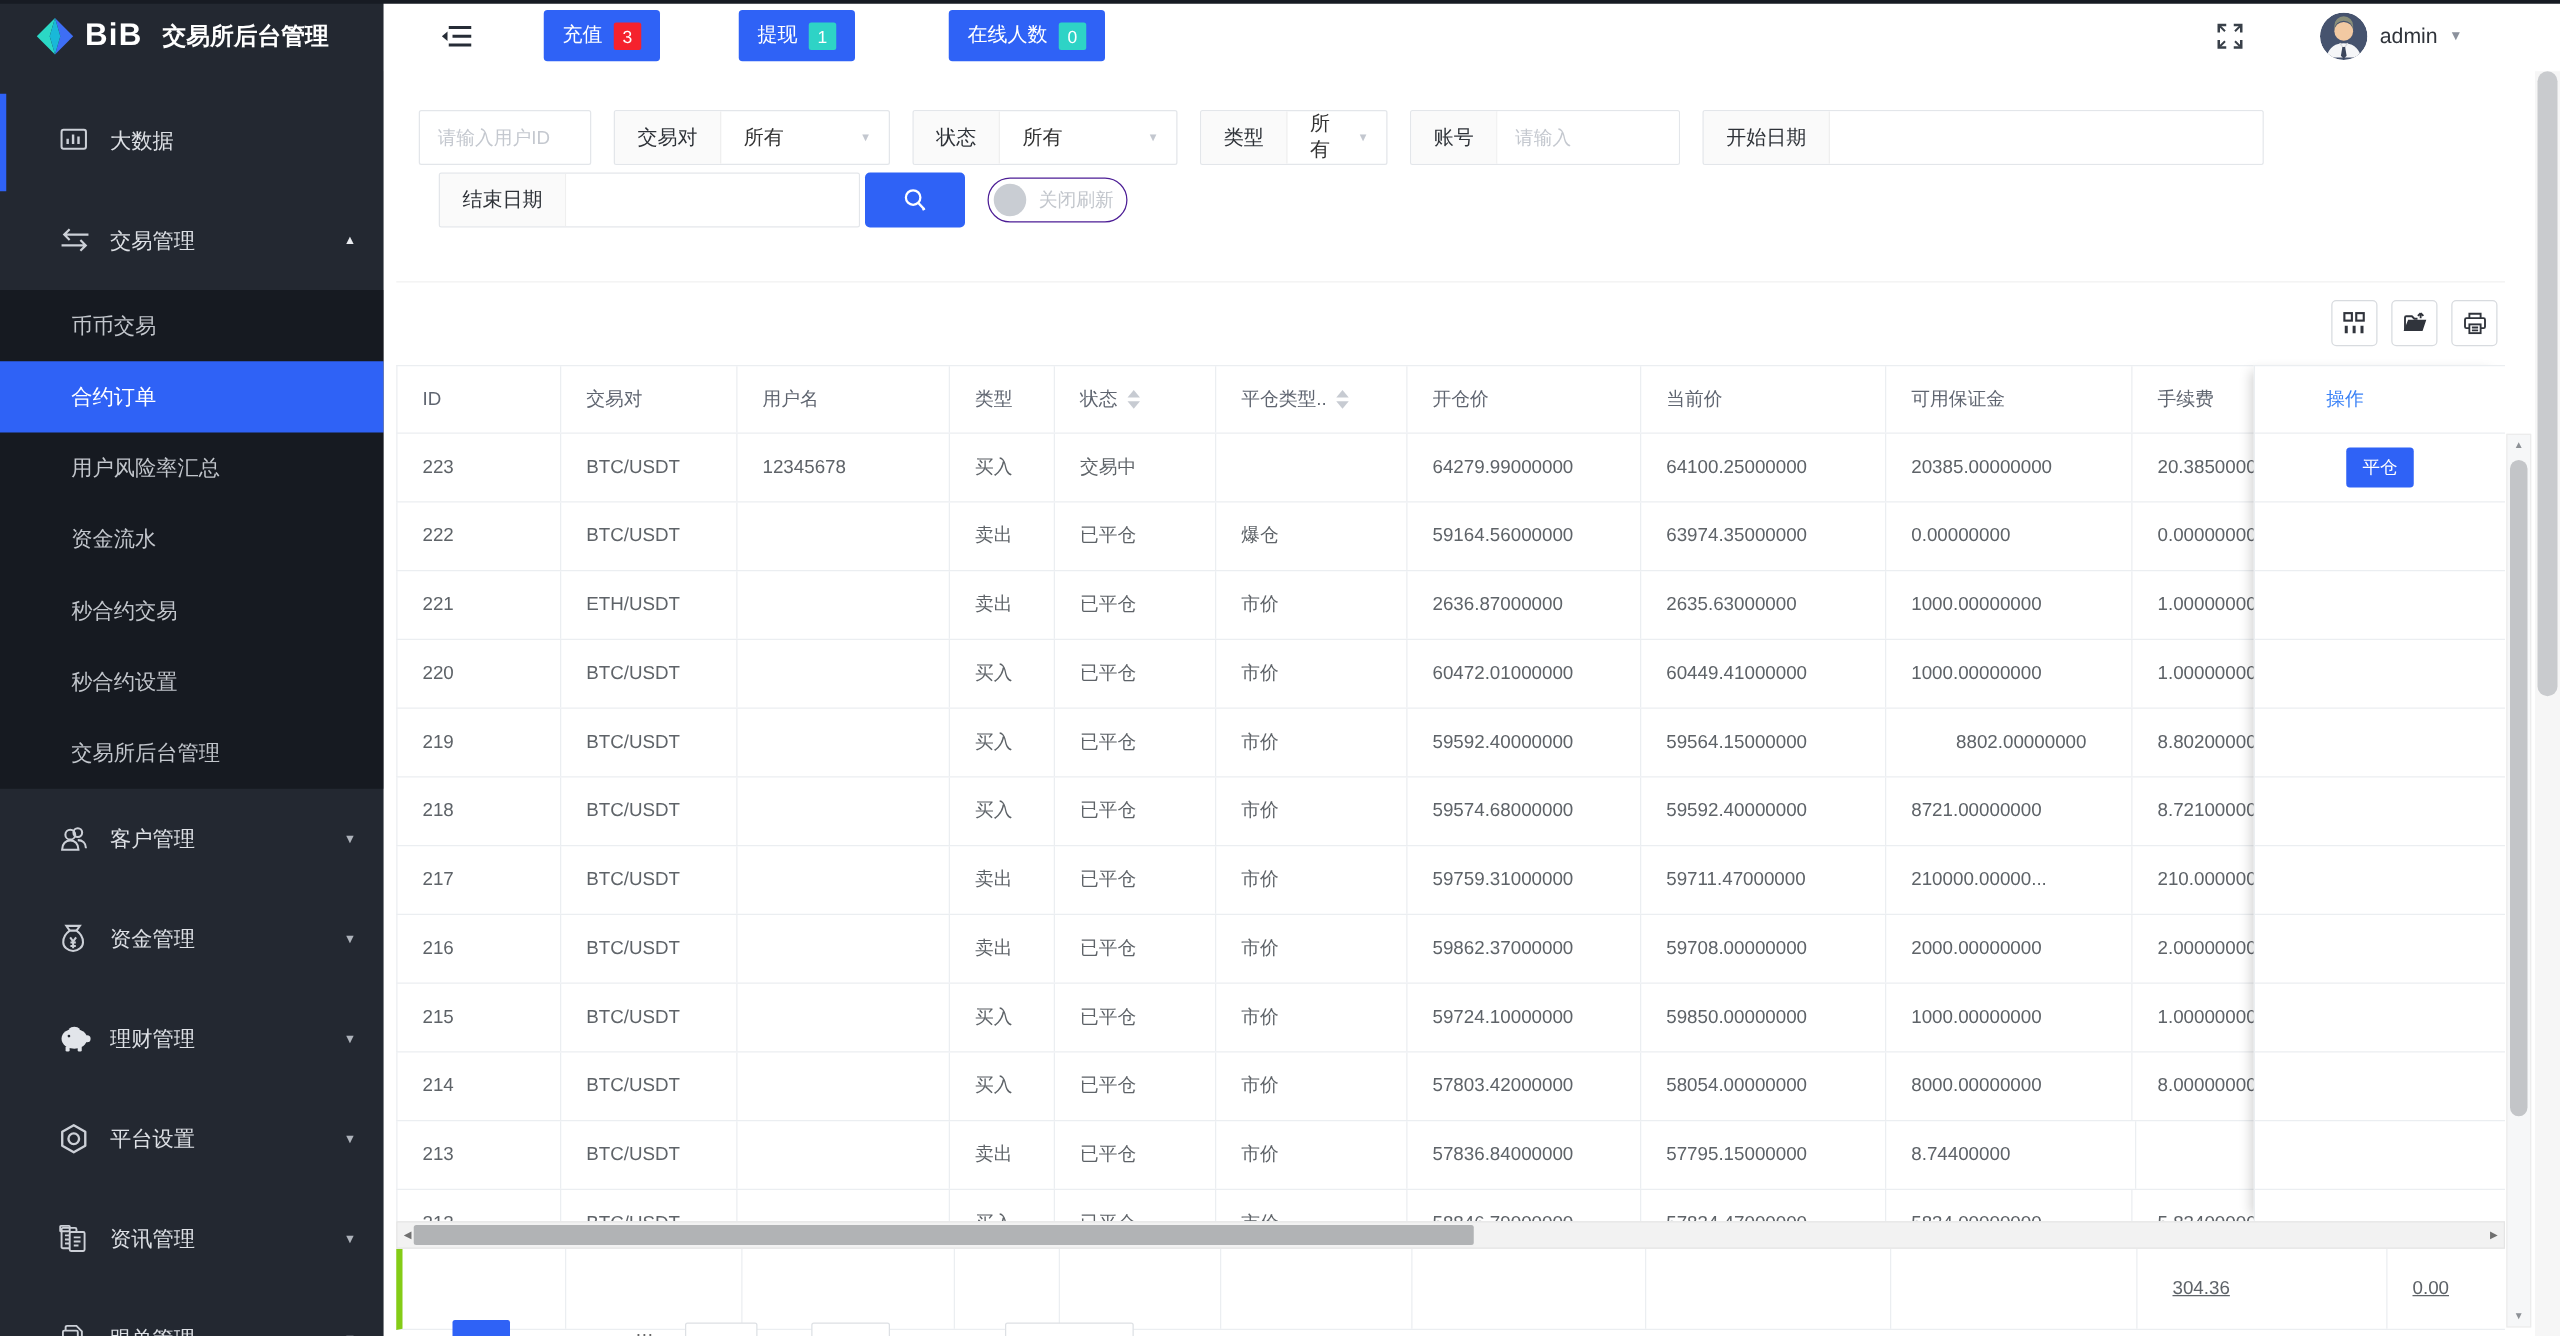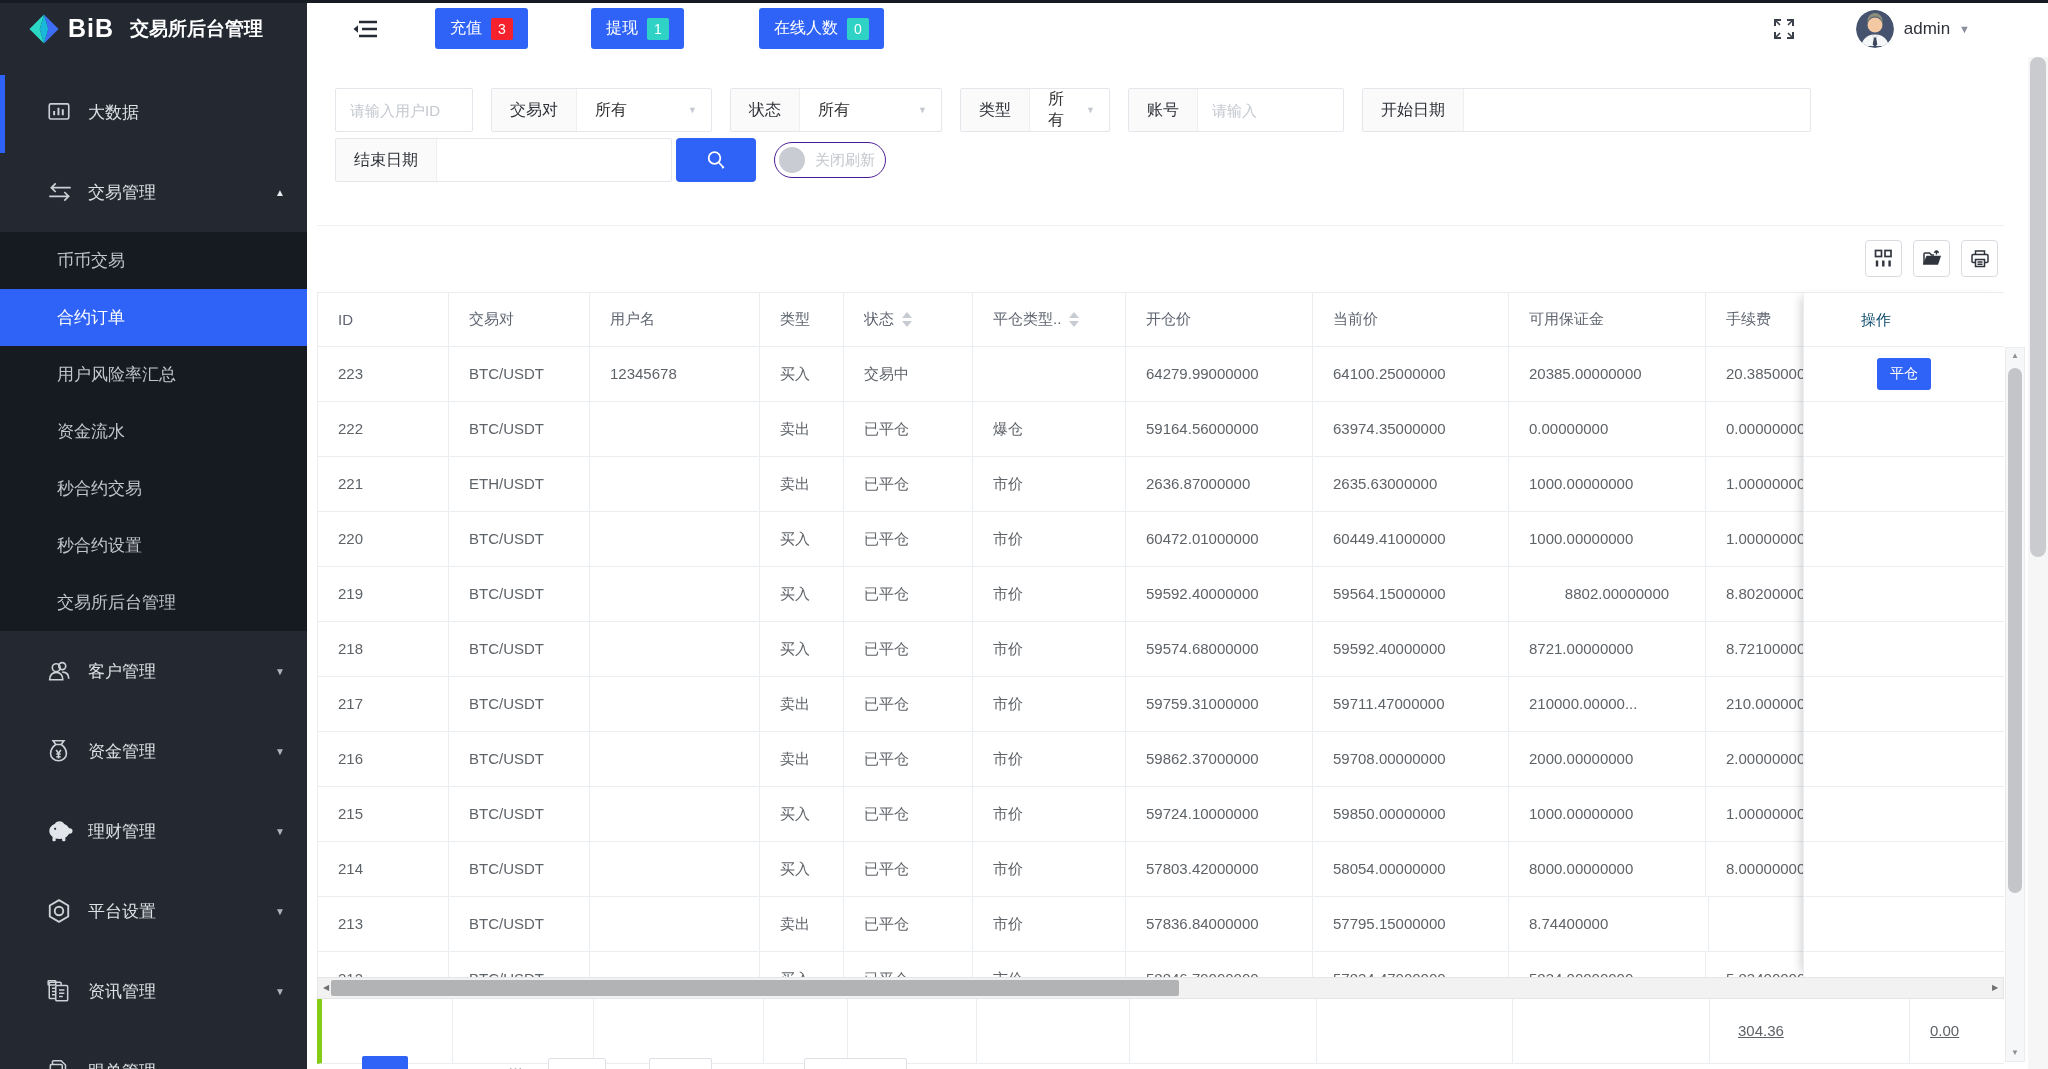--- a/index.html
+++ b/index.html
@@ -46,21 +46,21 @@
 
   
   .filters { padding-left:28px; margin-top:31px; }
   .frow { display:flex; align-items:center; }
   .frow.second { margin-top:6px; }
   .f-input { width:138px; height:44px; border:1px solid #e3e6ea; border-radius:2px; padding:0 14px; font-size:15px;
              color:#333; outline:none; font-family:inherit; }
   input::placeholder { color:#c4c8cf; }
   .f-group { display:flex; align-items:stretch; height:44px; border:1px solid #e3e6ea; border-radius:2px;
              margin-left:18px; background:#fff; overflow:hidden; }
-  .f-group.no-ml { margin-left:0; }
+  .f-group.no-ml { margin-left:16px; }
   .f-label { display:flex; align-items:center; padding:0 18px; background:#fafafa; color:#2e3238; font-size:16px;
              border-right:1px solid #efefef; white-space:nowrap; }
   .f-value { display:flex; align-items:center; padding:0 14px 0 18px; font-size:16px; color:#333; flex:1; cursor:pointer; }
   .fcaret { font-size:9px; color:#c3c7cf; margin-left:auto; padding-left:20px; }
   .f-inline-input { border:none; outline:none; padding:0 14px; font-size:15px; color:#333; flex:1; font-family:inherit; }
   .w-pair { width:221px; } .w-status { width:212px; } .w-type { width:150px; }
   .w-acct { width:216px; } .w-sdate { width:449px; } .w-edate { width:337px; }
   .search-btn { width:80px; height:44px; margin-left:4px; background:var(--accent,#2f62f6); border:none; border-radius:4px;
                 display:flex; align-items:center; justify-content:center; cursor:pointer; }
   .toggle { margin-left:18px; width:112px; height:36px; border:1px solid #4c1d95; border-radius:18px;
@@ -82,21 +82,21 @@
   .sort { display:inline-flex; flex-direction:column; margin-left:8px; gap:3px; cursor:pointer; }
   .sort i { display:block; width:0; height:0; border-left:5px solid transparent; border-right:5px solid transparent; }
   .sort .su { border-bottom:6px solid #c7cbd2; }
   .sort .sd { border-top:6px solid #c7cbd2; }
   .tr { display:flex; height:55px; border-bottom:1px solid #ebeef1; border-left:1px solid #ebeef1; }
   .tr.partial { height:25px; overflow:hidden; border-bottom:none; }
   .td { line-height:54px; padding-left:20px; border-right:1px solid #ebeef1; white-space:nowrap; overflow:hidden; flex:none; }
 
   .action-col { position:absolute; top:0; right:0; width:201px; height:685px; background:#fff;
                 border-left:1px solid #ebeef1; box-shadow:-7px 0 9px -5px rgba(0,0,0,0.18); overflow:hidden; }
-  .ov-head { height:55px; line-height:53px; padding-left:57px; border-top:1px solid #ebeef1; border-bottom:1px solid #ebeef1; color:#0c4a6e; }
+  .ov-head { height:55px; line-height:53px; padding-left:57px; border-top:1px solid #ebeef1; border-bottom:1px solid #ebeef1; color:#3b82f6; }
   .ov-row { height:55px; border-bottom:1px solid #ebeef1; display:flex; align-items:center; justify-content:center; }
   .ov-row.partial { height:25px; border-bottom:none; }
   .close-btn { background:var(--accent,#2f62f6); color:#fff; border:none; border-radius:3px; font-size:14px;
                padding:7px 13px; cursor:pointer; font-family:inherit; }
 
   .h-scroll { position:relative; height:22px; background:#f2f2f2; border:1px solid #e5e5e5; }
   .hs-arrow { position:absolute; top:0; width:16px; height:20px; line-height:20px; text-align:center; font-size:8px; color:#707070; }
   .hs-arrow.left { left:0; } .hs-arrow.right { right:0; }
   .hs-thumb { position:absolute; left:13px; top:2px; height:16px; width:848px; background:#b1b3b5; border-radius:2px; }
 

